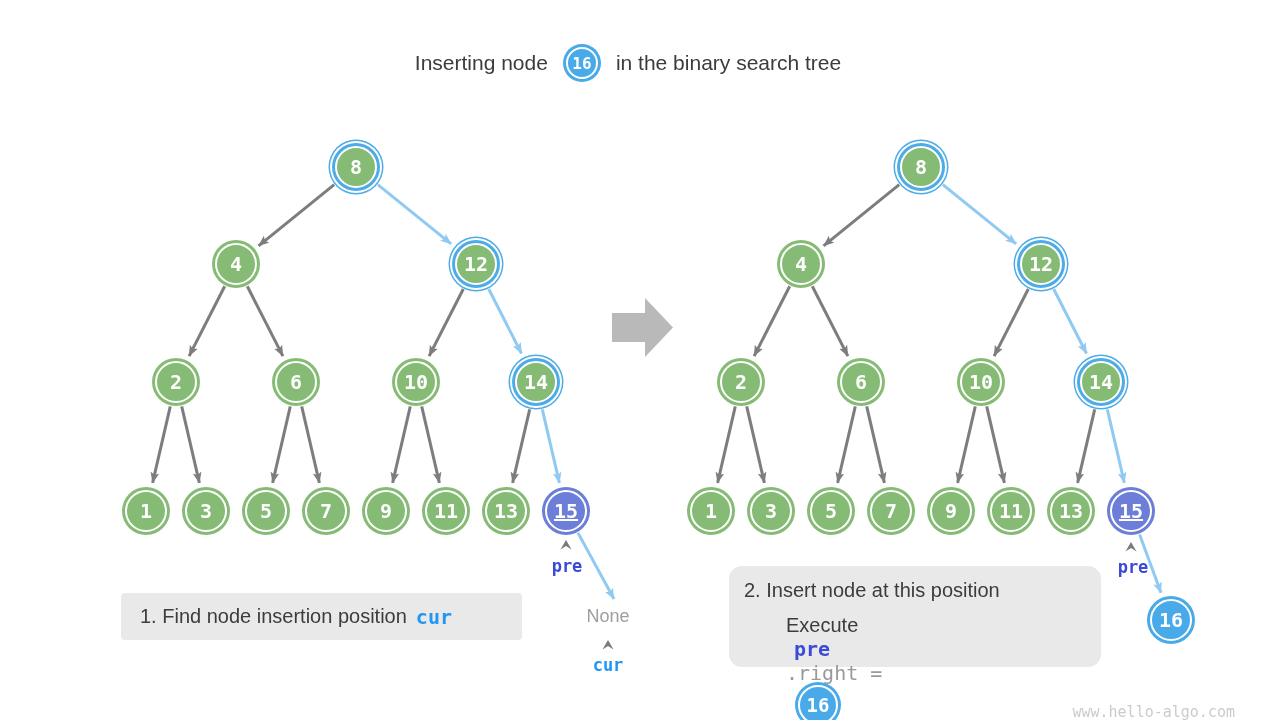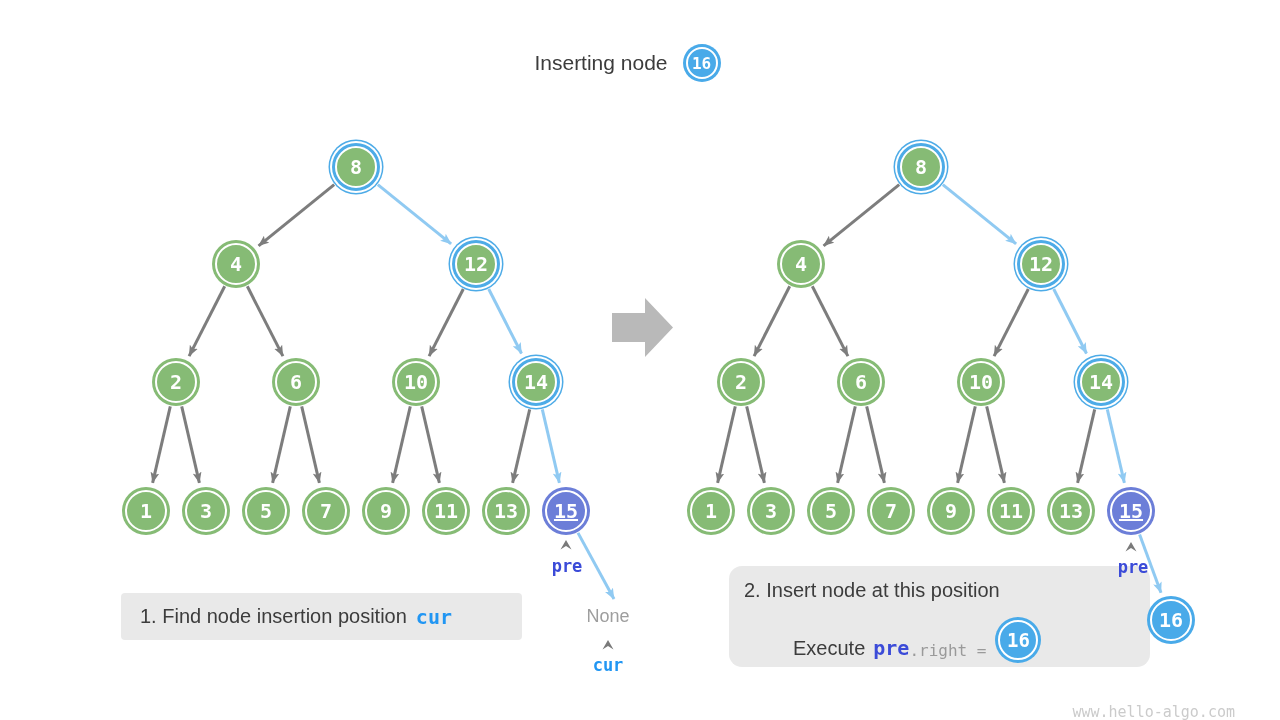--- a/index.html
+++ b/index.html
@@ -37,27 +37,27 @@
   .lbl{position:absolute;transform:translate(-50%,-50%);white-space:nowrap;}
   .lbl.pre{font-family:"DejaVu Sans Mono",monospace;font-weight:bold;font-size:17px;color:var(--pre-indigo);}
   .lbl.cur{font-family:"DejaVu Sans Mono",monospace;font-weight:bold;font-size:17px;color:var(--cur-blue);}
   .lbl.none{font-size:18px;color:var(--muted-gray);}
 
   .caption{position:absolute;background:var(--caption-bg);border-radius:4px;color:var(--text-dark);}
   .caption1{left:121px;top:593px;width:401px;height:47px;display:flex;align-items:center;
     padding-left:19px;width:382px;font-size:20px;}
   .caption1 .code{font-family:"DejaVu Sans Mono",monospace;font-weight:bold;
     color:var(--cur-blue);font-size:20px;margin-left:9px;}
-  .caption2{left:729px;top:566px;width:421px;height:101px;border-radius:13px;}
+  .caption2{left:729px;top:566px;width:372px;height:101px;border-radius:13px;}
   .cap2-line1{position:absolute;left:15px;top:13px;font-size:20px;}
-  .cap2-line2{position:absolute;left:64px;top:614px;top:48px;height:46px;display:flex;
-    align-items:flex-end;font-size:20px;}
+  .cap2-line2{position:absolute;left:57px;top:614px;top:48px;height:46px;display:flex;
+    align-items:flex-start;font-size:20px;flex-direction:column;}
   .code-pre{font-family:"DejaVu Sans Mono",monospace;font-weight:bold;color:var(--pre-indigo);
     font-size:20px;margin-left:8px;}
-  .code-rest{font-family:"DejaVu Sans Mono",monospace;color:var(--code-gray);font-size:16px;}
+  .code-rest{font-family:"DejaVu Sans Mono",monospace;color:var(--code-gray);font-size:20px;}
 
   .watermark{position:absolute;right:45px;top:674px;font-family:"DejaVu Sans Mono",monospace;
     font-size:15px;color:var(--watermark-gray);margin-top:29px;}
 </style>
 </head>
 <body>
 
 <div id="canvas">
 
   <svg id="edge-layer" width="1280" height="720" viewBox="0 0 1280 720">
@@ -108,20 +108,21 @@
         <polygon points="612,313 645,313 645,298 673,327.5 645,357 645,342 612,342" fill="#B9B9B9"></polygon>
       </g>
   </svg>
 
   <div class="title-wrap">
     <div class="title-row">
       <span>Inserting node</span>
       <span class="badge badge-title">
           <span>16</span>
         </span>
+      <span>in the binary search tree</span>
     </div>
   </div>
 
   <div class="caption caption1">
     <span>1. Find node insertion position</span>
     <span class="code">cur</span>
   </div>
 
   <div class="caption caption2">
     <div class="cap2-line1">2. Insert node at this position</div>

